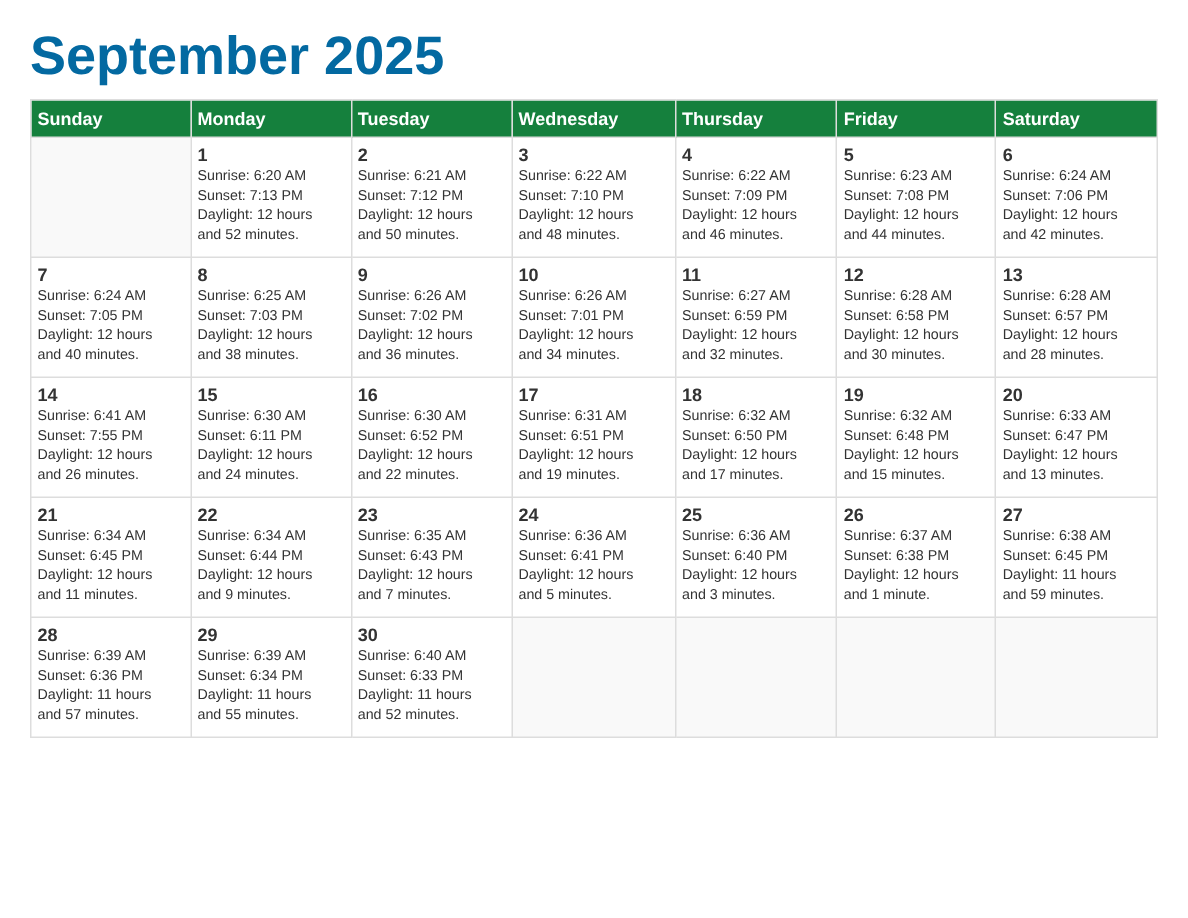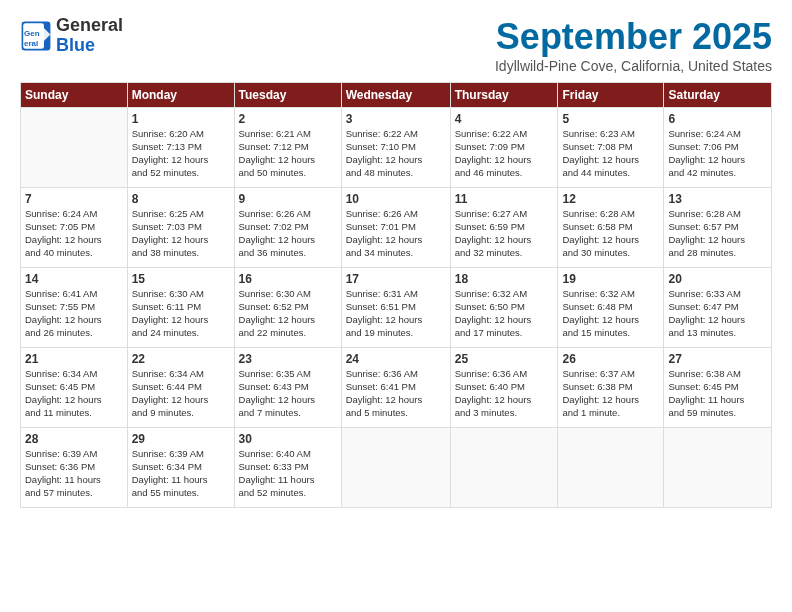--- a/index.html
+++ b/index.html
@@ -47,21 +47,21 @@
     .location {
       font-size: 14px;
       color: #555;
     }
     .calendar {
       width: 100%;
       border-collapse: collapse;
       font-size: 10px;
     }
     .calendar thead tr th {
-      background: #7f1d1d;
+      background: #15803d;
       color: #fff;
       padding: 5px 4px;
       text-align: left;
       font-size: 12px;
       font-weight: bold;
       border: 1px solid #ddd;
     }
     .calendar tbody tr td {
       vertical-align: top;
       border: 1px solid #ddd;
@@ -80,36 +80,22 @@
     }
     .empty {
       background: #f9f9f9;
     }
   </style>
 </head>
 <body>
 
 <div class="page">
   <div class="header">
-    <div class="logo">
-      <svg class="logo-icon" viewBox="0 0 40 40">
-        <rect x="2" y="2" width="36" height="36" rx="4" fill="#1565C0"></rect>
-        <polygon points="28,8 38,18 28,28" fill="#fff" opacity="0.9"></polygon>
-        <rect x="4" y="4" width="26" height="32" rx="3" fill="#fff"></rect>
-        <text x="5" y="20" font-size="10" fill="#1565C0" font-weight="bold">Gen</text>
-        <text x="5" y="32" font-size="10" fill="#1565C0" font-weight="bold">eral</text>
-      </svg>
-      <div class="logo-text">
-        <div>General</div>
-        <div style="color:#1565C0">Blue</div>
-      </div>
-    </div>
     <div class="title-block">
       <div class="month-title">September 2025</div>
-      <div class="location">Idyllwild-Pine Cove, California, United States</div>
     </div>
   </div>
 
   <table class="calendar">
     <thead>
       <tr>
       <th>Sunday</th>
           <th>Monday</th>
           <th>Tuesday</th>
           <th>Wednesday</th>

